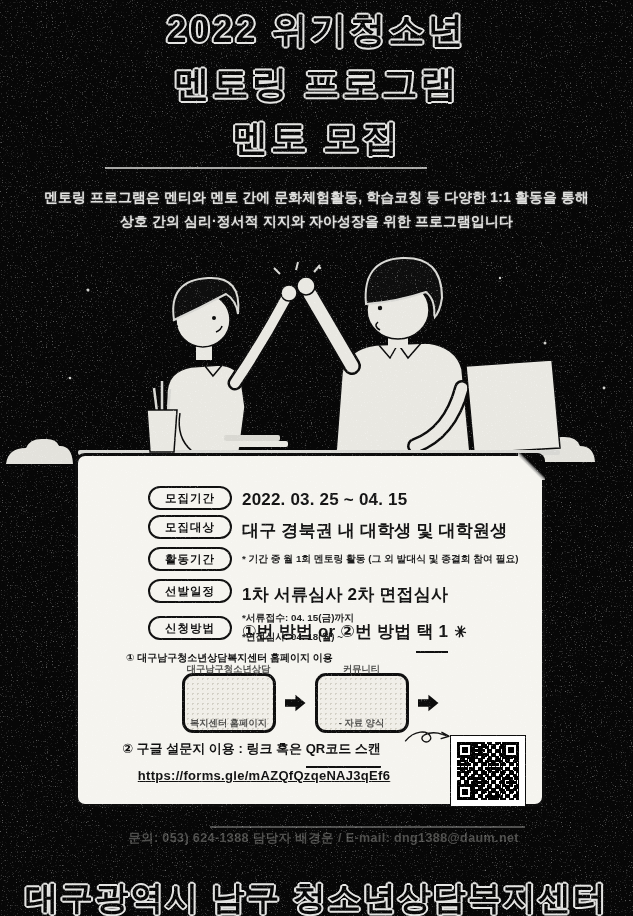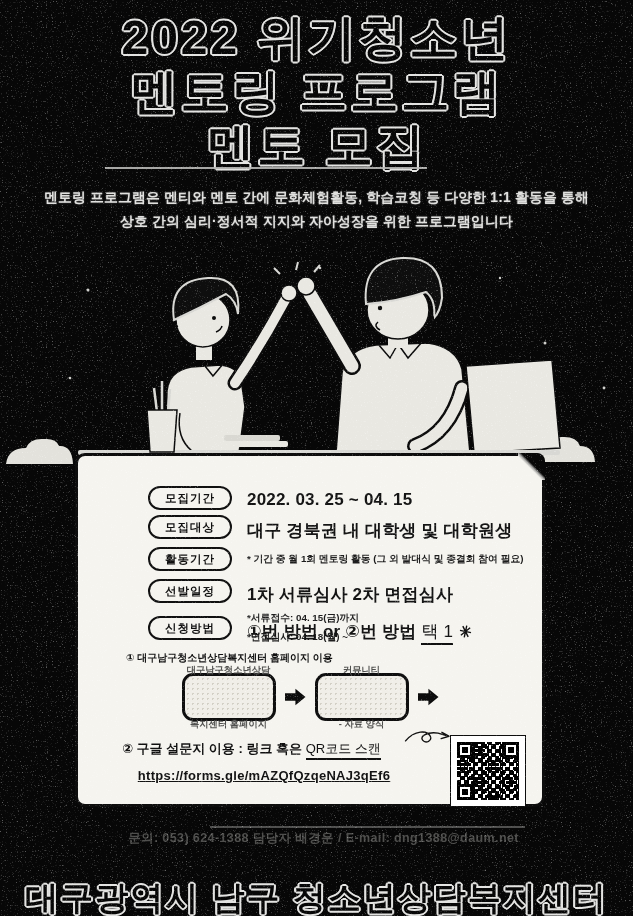--- a/index.html
+++ b/index.html
@@ -2,48 +2,48 @@
 <html><head>
 <meta charset="utf-8">
 <style>
   html,body{margin:0;padding:0;background:#2a2a2a;}
   .poster{position:relative;width:633px;height:916px;background:#070707;overflow:hidden;
           font-family:"Liberation Sans","DejaVu Sans",sans-serif;}
   
   .outline{color:#070707;font-weight:800;
     text-shadow:-2px 0 #e3e3e1,2px 0 #e3e3e1,0 -2px #e3e3e1,0 2px #e3e3e1,
                 -1.4px -1.4px #e3e3e1,1.4px 1.4px #e3e3e1,-1.4px 1.4px #e3e3e1,1.4px -1.4px #e3e3e1;}
-  .title-line{position:absolute;left:0;width:100%;text-align:center;font-size:48px;letter-spacing:3px;}
+  .title-line{position:absolute;left:0;width:100%;text-align:center;font-size:36px;letter-spacing:3px;}
   .t1{top:6px}.t2{top:60px}.t3{top:114px}
   .divider{position:absolute;top:167px;left:105px;width:322px;height:2px;background:#b9b9b7;opacity:.9;}
   .subtitle{position:absolute;top:186px;left:0;width:100%;text-align:center;color:#e0e0de;
             font-size:13.8px;font-weight:700;line-height:24px;letter-spacing:.2px;
             text-shadow:0 0 2px rgba(255,255,255,.35);}
   .illus{position:absolute;top:248px;left:0;width:633px;height:225px;}
   
   .info-box{position:absolute;left:75px;top:453px;width:470px;height:354px;box-sizing:border-box;
             background:#f5f4ef;border:3px solid #0d0d0d;border-radius:10px;}
   .fold{position:absolute;top:-3px;right:-3px;width:27px;height:27px;
         background:linear-gradient(225deg,#070707 44%,#a7a7a5 50%,#f5f4ef 56%);
         border-top-right-radius:8px;}
-  .row{position:absolute;left:70px;display:flex;gap:15px;align-items:flex-start;}
+  .row{position:absolute;left:70px;display:flex;gap:10px;align-items:flex-start;}
   .r1{top:30px}.r2{top:59px}.r3{top:91px}.r4{top:123px}.r5{top:160px}
   .pill{flex:0 0 auto;width:84px;box-sizing:border-box;border:2px solid #101010;border-radius:999px;
         padding:3px 0 2px;text-align:center;font-size:11.5px;font-weight:800;letter-spacing:1px;
         color:#101010;background:#f5f4ef;}
   .valcol{display:flex;flex-direction:column;}
   .val{font-size:17px;font-weight:700;color:#141414;padding-top:4px;letter-spacing:.2px;white-space:nowrap;}
   .note{font-size:9.8px;font-weight:700;color:#1d1d1d;margin-top:6px;white-space:nowrap;}
-  .ul{border-bottom:2px solid #101010;padding-bottom:2px;font-weight:400;}
+  .ul{border-bottom:2px solid #101010;padding-bottom:10px;font-weight:700;}
   .m1-heading{position:absolute;top:195px;left:48px;font-size:10px;font-weight:800;color:#101010;white-space:nowrap;}
   .steps{position:absolute;top:217px;left:0;width:100%;display:flex;justify-content:center;
          align-items:center;gap:9px;}
-  .step{width:94px;height:48px;box-sizing:border-box;border:3px solid #0e0e0e;border-radius:11px;
+  .step{width:94px;height:60px;box-sizing:border-box;border:3px solid #0e0e0e;border-radius:11px;
         background-color:#f0eee8;background-image:radial-gradient(#d3d0c6 1px,transparent 1px);
-        background-size:5px 5px;display:flex;flex-direction:column;justify-content:center;
+        background-size:5px 5px;display:flex;flex-direction:column;justify-content:flex-end;
         text-align:center;font-size:9.3px;font-weight:700;color:#4f4f4d;line-height:13px;gap:41px;}
   .arrow{width:21px;height:19px;background:#0c0c0c;flex:0 0 auto;
          clip-path:polygon(0 30%,52% 30%,52% 6%,100% 50%,52% 94%,52% 70%,0 70%);}
   .m2-heading{position:absolute;top:284px;left:44px;font-size:13px;font-weight:800;color:#101010;white-space:nowrap;}
   .doodle-arrow{position:absolute;top:268px;left:326px;}
   .qr{position:absolute;top:279px;left:372px;width:76px;height:72px;background:#ffffff;
       border:1px solid #0d0d0d;box-sizing:border-box;}
   .qr-pattern{position:absolute;inset:6px;background:
       repeating-conic-gradient(#000 0% 25%,transparent 25% 50%) 0 0/7px 7px,
       repeating-conic-gradient(#000 0% 25%,transparent 25% 50%) 3px 2px/9px 9px,#fff;}

